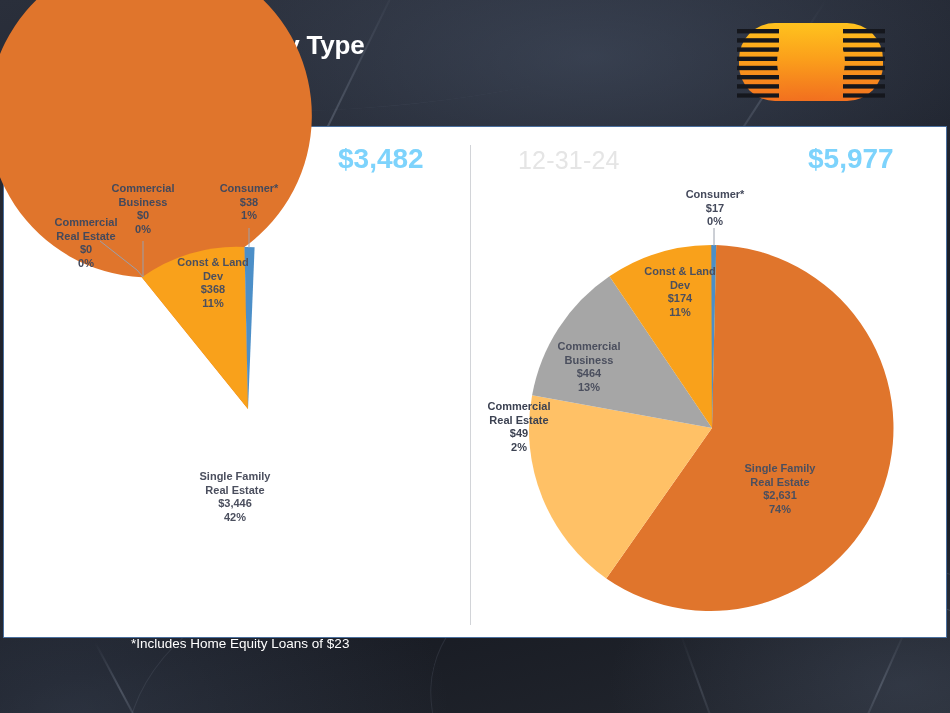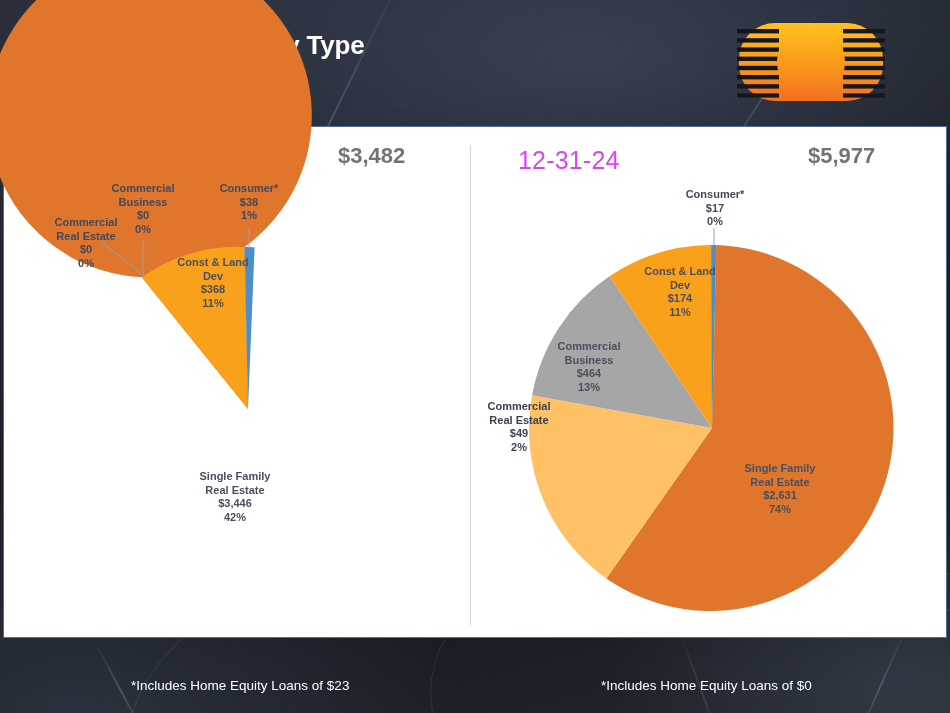--- a/index.html
+++ b/index.html
@@ -52,38 +52,38 @@
 
   
   .logo{position:absolute;left:737px;top:19px;width:148px;height:86px;}
 
   
   .panel{position:absolute;left:3px;top:126px;width:944px;height:512px;
     background:#ffffff;border:1px solid #4a6f9e;box-sizing:border-box;}
   .divider{position:absolute;left:470px;top:145px;width:1px;height:480px;background:#d2d4d8;}
 
   
-  .date{position:absolute;font-size:25px;color:#d946ef;letter-spacing:.2px;}
+  .date{position:absolute;font-size:25px;color:#e5e5e5;letter-spacing:.2px;}
   .date.l{left:66px;top:146px;}
   .date.r{left:518px;top:146px;}
-  .total{position:absolute;font-size:22px;font-weight:bold;color:#737373;}
+  .total{position:absolute;font-size:28px;font-weight:bold;color:#7dd3fc;}
   .total.l{left:338px;top:143px;}
   .total.r{left:808px;top:143px;}
 
   
   .pie-area{position:absolute;inset:0;pointer-events:none;}
 
   
   .dlabel{position:absolute;font-size:11px;font-weight:bold;line-height:13.5px;
     text-align:center;color:#44495b;white-space:nowrap;}
   .dlabel.inside{color:#4b4f5e;}
   .dlabel.dark{color:#3c4252;}
 
   
-  .footnote{position:absolute;top:678px;font-size:13.5px;color:#ffffff;}
+  .footnote{position:absolute;top:636px;font-size:13.5px;color:#ffffff;}
   .fn-l{left:131px;}
   .fn-r{left:601px;}
   .pagenum{position:absolute;right:18px;top:687px;font-size:14px;font-weight:bold;color:#ffffff;margin-top:28px;}
 </style>
 </head>
 <body>
 
 <div id="slide">
 
   <div class="bg">
@@ -250,16 +250,15 @@
   </div>
 
   <div class="dlabel inside" style="left:735px;top:462px;width:90px;">
     <span>Single Family</span><br>
     <span>Real Estate</span><br>
     <span>$2,631</span><br>
     <span>74%</span>
   </div>
 
   <div class="footnote fn-l">*Includes Home Equity Loans of $23</div>
-  <div class="footnote fn-r">*Includes Home Equity Loans of $0</div>
   <div class="pagenum">12</div>
 
 </div>
 
 </body></html>

